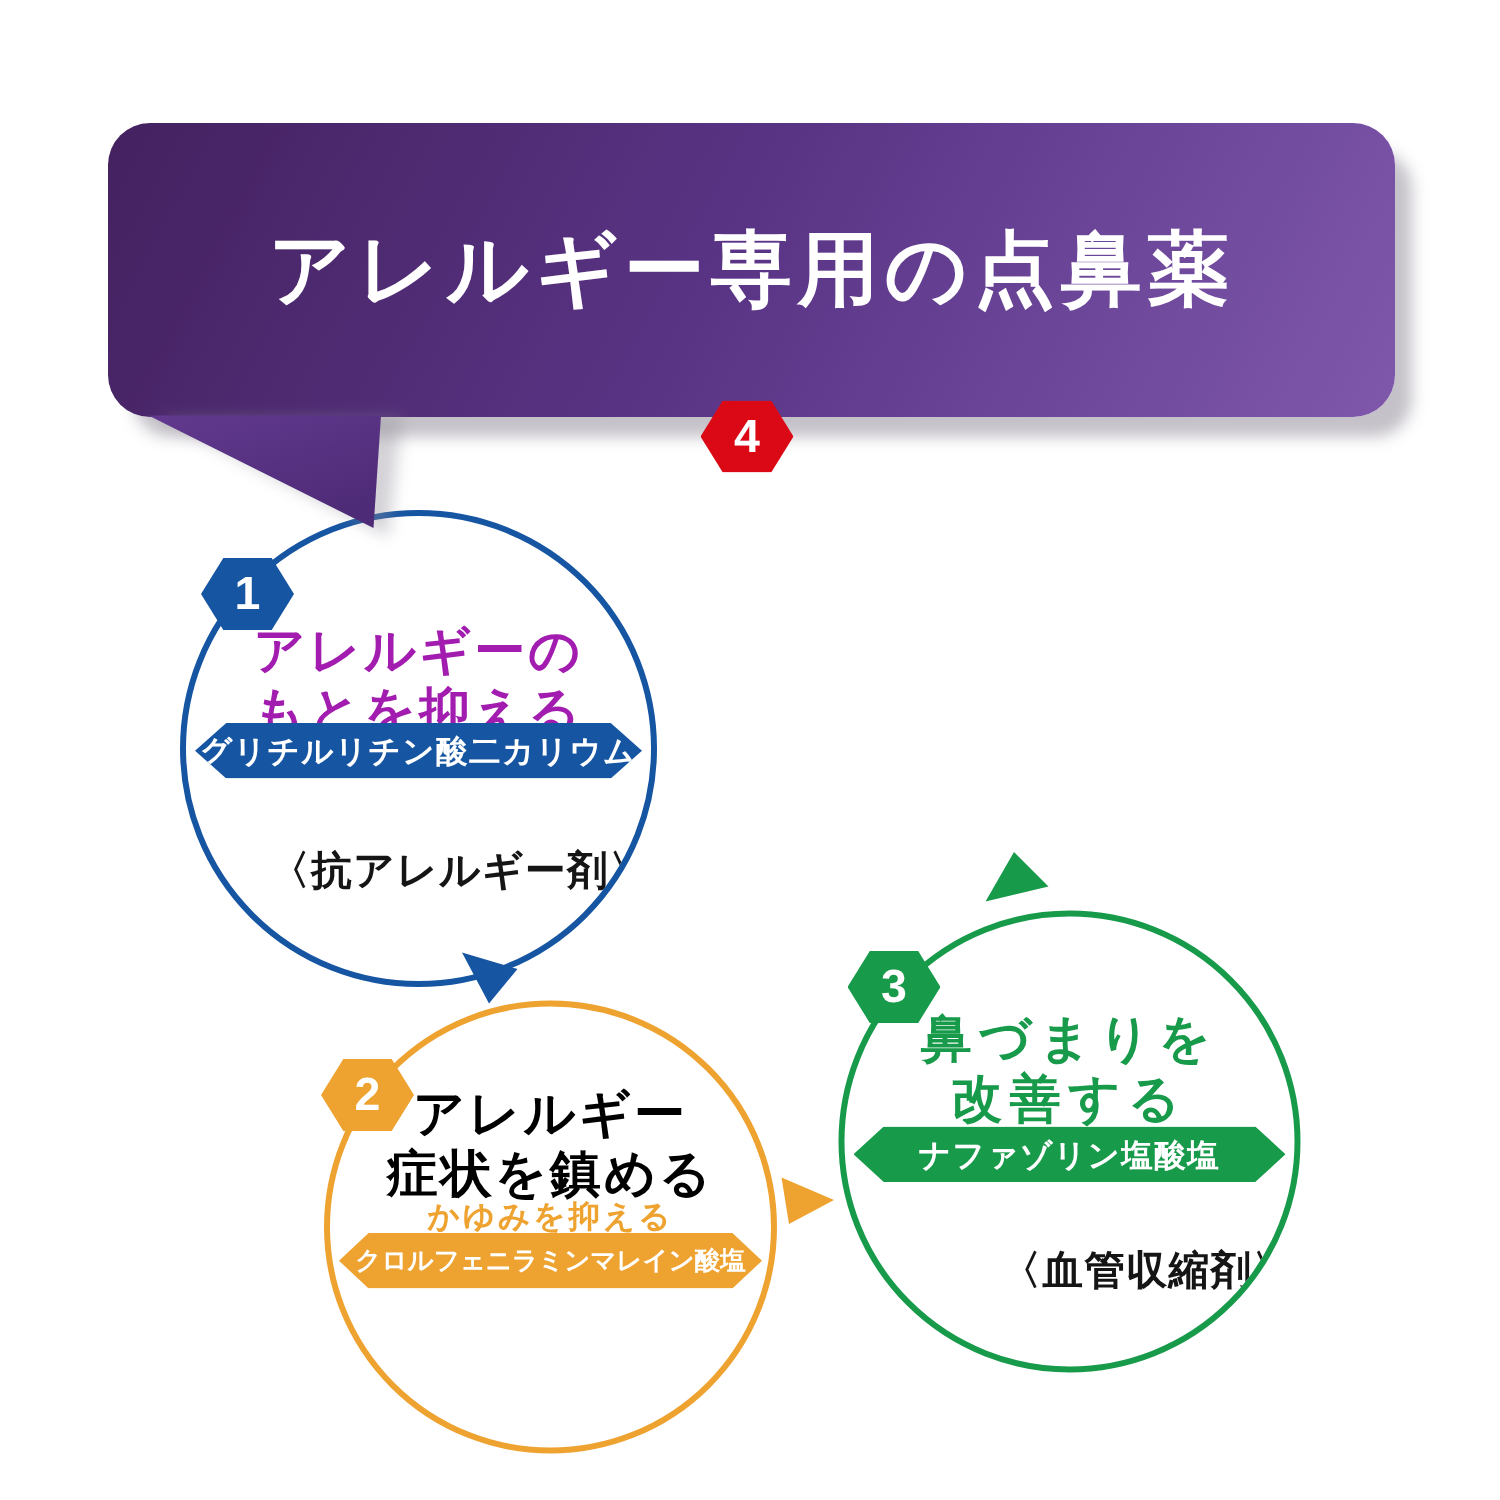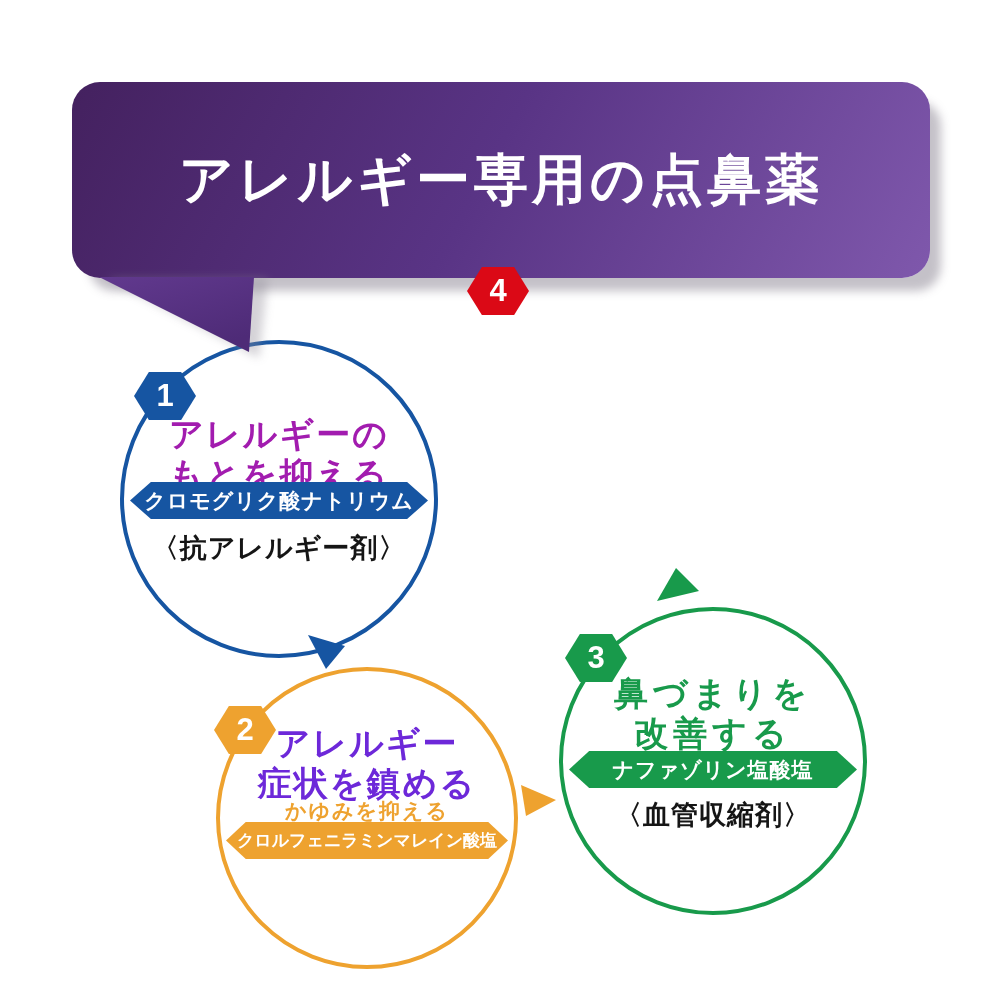--- a/index.html
+++ b/index.html
@@ -28,21 +28,21 @@
   .c1 { left:120px; top:340px; width:310px; height:310px; border:4px solid #1655A2; }
   .c2 { left:216px; top:667px; width:294px; height:294px; border:4px solid #EEA22F; }
   .c3 { left:559px; top:607px; width:300px; height:300px; border:4px solid #189A4B; }
   .c4 { left:473px; top:228px; width:336px; height:336px; border:4px solid #DB0916; }
 
   .title {
     position:absolute; left:0; width:100%; text-align:center;
     font-size:34px; line-height:1.18; letter-spacing:2px; white-space:nowrap;
   }
   .c1 .title { top:70px;  color:#a21caf; }
-  .c2 .title { top:52px;  color:#6d28d9; }
+  .c2 .title { top:52px;  color:#000000; }
   .c3 .title { top:62px;  color:#189A4B; letter-spacing:5px; }
   .c4 .title { top:100px; color:#DB0916; }
 
   .subtitle {
     position:absolute; left:0; width:100%; text-align:center;
     font-size:21px; color:#EEA22F; letter-spacing:2px;
   }
   .c2 .subtitle { top:126px; }
 
   .ribbon {
@@ -50,22 +50,22 @@
     display:flex; align-items:center; justify-content:center;
     color:#ffffff; font-size:21px; letter-spacing:1px; white-space:nowrap;
     clip-path:polygon(0 50%,7% 0,93% 0,100% 50%,93% 100%,7% 100%);
   }
   .c1 .ribbon { top:138px; background:#1655A2; }
   .c2 .ribbon { top:151px; background:#EEA22F; font-size:17px; letter-spacing:0; }
   .c3 .ribbon { top:140px; background:#189A4B; }
   .c4 .ribbon { top:182px; background:#DB0916; left:12px; right:12px; }
 
   .category {
-    position:absolute; left:0; width:100%; text-align:center;
-    font-size:27px; color:#151515; letter-spacing:1px; white-space:nowrap;
+    position:absolute; left:0; width:100%; text-align:right;
+    font-size:27px; color:#151515; letter-spacing:1px; white-space:nowrap;margin-top:32px;
   }
   .c1 .category { top:186px; }
   .c2 .category { top:196px; }
   .c3 .category { top:186px; }
 
   
   .lavender {
     position:absolute; top:0; left:0; width:100%; height:46px;
     background:radial-gradient(120% 170% at 50% 150%,
       #c6b8da 0%, #d8cde7 35%, #e9e3f2 70%, #f3eff8 100%);
@@ -96,21 +96,21 @@
 
   <div class="banner">
     <div class="banner-title">アレルギー専用の点鼻薬</div>
   </div>
 
   <div class="circle c1">
     <div class="title">
       <div>アレルギーの</div>
       <div>もとを抑える</div>
     </div>
-    <div class="ribbon">クロモグリク酸ナトリウム</div>
+    <div class="ribbon">グリチルリチン酸二カリウム</div>
     <div class="category">〈抗アレルギー剤〉</div>
   </div>
 
   <div class="circle c2">
     <div class="title">
       <div>アレルギー</div>
       <div>症状を鎮める</div>
     </div>
     <div class="subtitle">かゆみを抑える</div>
     <div class="ribbon">クロルフェニラミンマレイン酸塩</div>

